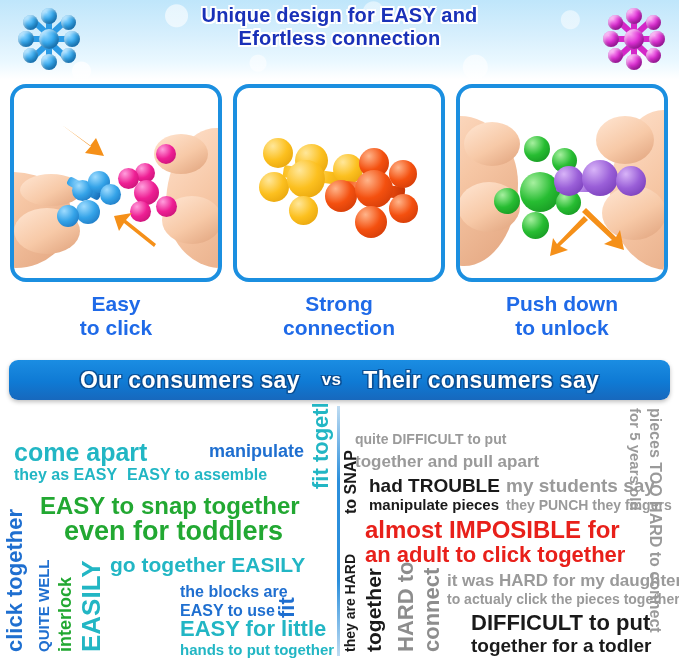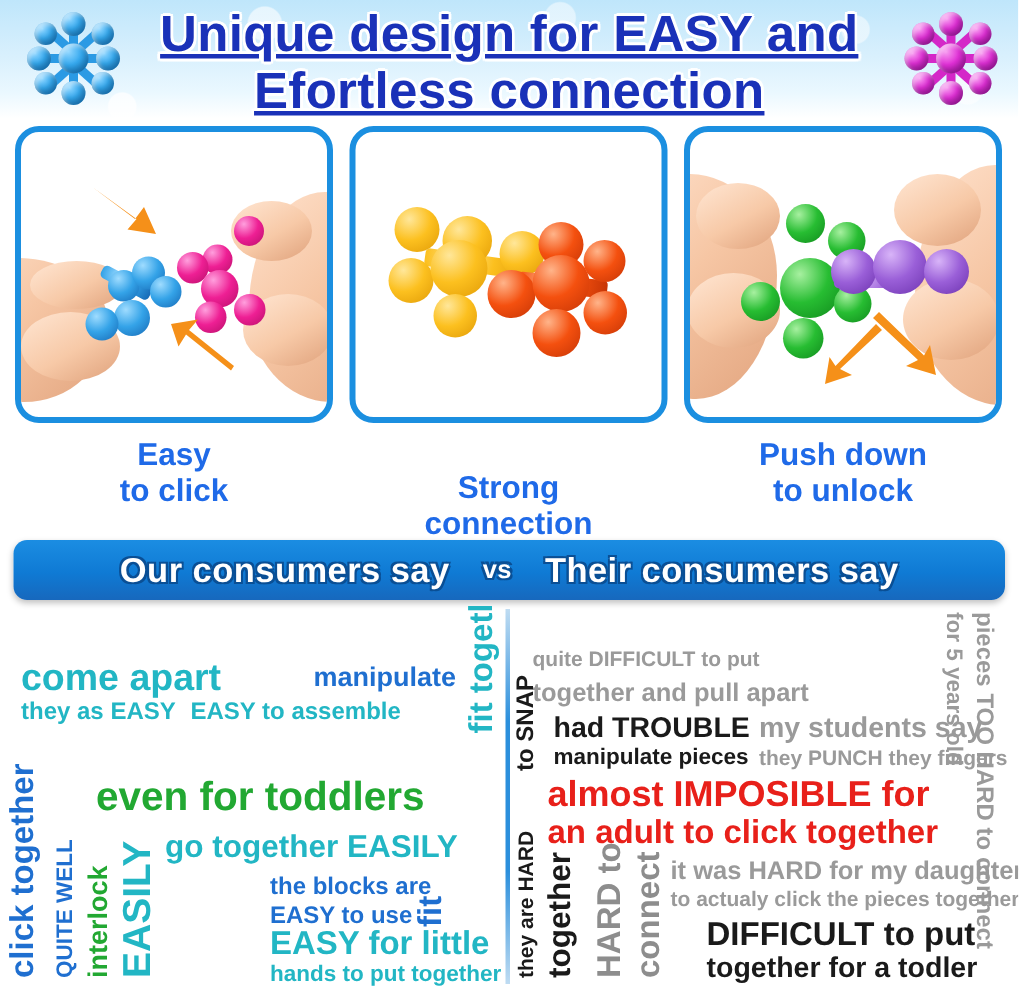--- a/index.html
+++ b/index.html
@@ -21,26 +21,25 @@
       radial-gradient(circle at 55% 15%, rgba(255,255,255,.5) 0 10px, rgba(255,255,255,0) 11px),
       radial-gradient(circle at 70% 85%, rgba(255,255,255,.6) 0 12px, rgba(255,255,255,0) 13px),
       radial-gradient(circle at 84% 25%, rgba(255,255,255,.5) 0 9px, rgba(255,255,255,0) 10px),
       radial-gradient(circle at 95% 75%, rgba(255,255,255,.55) 0 10px, rgba(255,255,255,0) 11px),
       linear-gradient(#bfe6fb 0%, #d9f0fd 48%, #eaf8ff 78%, #ffffff 100%);
     overflow:hidden;
   }
   .hdr-title{
     position:absolute;left:78px;top:4px;width:523px;
     text-align:center;line-height:1.13;
-    font-size:34px;font-weight:bold;letter-spacing:.2px;
+    font-size:20px;font-weight:bold;letter-spacing:.2px;
     color:#1a31b8;
     text-shadow:
       -1.6px -1.6px 0 #fff, 1.6px -1.6px 0 #fff, -1.6px 1.6px 0 #fff, 1.6px 1.6px 0 #fff,
       0 -1.8px 0 #fff, 0 1.8px 0 #fff, -1.8px 0 0 #fff, 1.8px 0 0 #fff;
-    text-decoration: underline;
   }
   .hdr-title .l2{display:block;}
 
   
   .mol{position:absolute;}
   .mol .node{
     position:absolute;border-radius:50%;
     box-shadow:inset -2px -3px 4px rgba(0,0,0,.22), inset 2px 2px 3px rgba(255,255,255,.55);
   }
   .mol .bond{position:absolute;}
@@ -72,21 +71,21 @@
   .b-grn{background:radial-gradient(circle at 33% 27%,#a7f0a0 0%,#27bd32 48%,#108a1c 100%);}
   .b-pur{background:radial-gradient(circle at 33% 27%,#d8b4f8 0%,#9a5fd8 48%,#6c32ae 100%);}
   .arrow{position:absolute;color:#f59019;}
 
   .cap-row{position:absolute;left:0;top:292px;width:679px;height:60px;}
   .caption{
     position:absolute;top:0;width:212px;text-align:center;
     font-size:21px;font-weight:bold;line-height:1.12;color:#1f6ae8;
     text-shadow:-1.2px -1.2px 0 #fff,1.2px -1.2px 0 #fff,-1.2px 1.2px 0 #fff,1.2px 1.2px 0 #fff;
   }
-  .caption.c1{left:10px;} .caption.c2{left:233px;margin-top:22px;} .caption.c3{left:456px;}
+  .caption.c1{left:10px;} .caption.c2{left:233px;} .caption.c3{left:456px;}
   .caption span{display:block;}
 
   
   .vsbar{
     position:absolute;left:9px;top:360px;width:661px;height:40px;
     border-radius:9px;
     background:linear-gradient(#1b8de2 0%,#0f7ad4 55%,#1768bd 100%);
     box-shadow:0 2px 4px rgba(0,0,0,.25);
     display:flex;align-items:center;justify-content:center;gap:22px;
   }
@@ -269,20 +268,21 @@
 
   <div class="clouds">
     <div class="divider"></div>
 
     <div class="cloud left">
       <div class="w t-teal" style="left:14px;top:36px;font-size:25px;">come apart</div>
       <div class="w t-teal" style="left:14px;top:63px;font-size:16px;">they as EASY</div>
       <div class="w t-teal" style="left:127px;top:63px;font-size:16px;">EASY to assemble</div>
       <div class="w t-blue" style="left:209px;top:38px;font-size:18px;">manipulate</div>
       <div class="w t-teal rot-ccw" style="left:310px;top:85px;font-size:22px;">fit together EASILY</div>
+      <div class="w t-green" style="left:40px;top:90px;font-size:24px;">EASY to snap together</div>
       <div class="w t-green" style="left:40px;top:114px;font-size:27px;margin-left:24px;">even for toddlers</div>
       <div class="w t-teal" style="left:110px;top:150px;font-size:21px;">go together EASILY</div>
       <div class="w t-blue rot-ccw" style="left:4px;top:248px;font-size:22px;">click together</div>
       <div class="w t-blue rot-ccw" style="left:36px;top:248px;font-size:15px;">QUITE WELL</div>
       <div class="w t-green rot-ccw" style="left:56px;top:248px;font-size:18px;">interlock</div>
       <div class="w t-teal rot-ccw" style="left:78px;top:248px;font-size:26px;">EASILY</div>
       <div class="w t-blue" style="left:180px;top:180px;font-size:16px;">the blocks are</div>
       <div class="w t-blue" style="left:180px;top:199px;font-size:16px;">EASY to use</div>
       <div class="w t-blue rot-ccw" style="left:276px;top:214px;font-size:22px;">fit</div>
       <div class="w t-teal" style="left:180px;top:214px;font-size:22px;">EASY for little</div>

